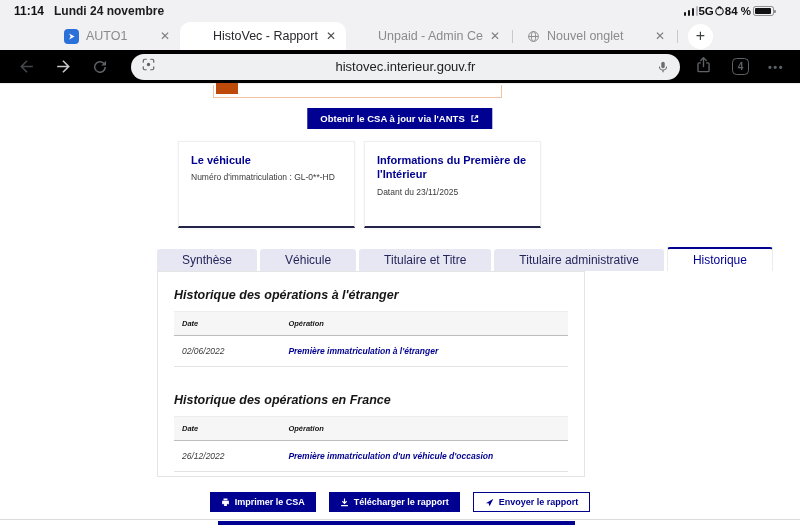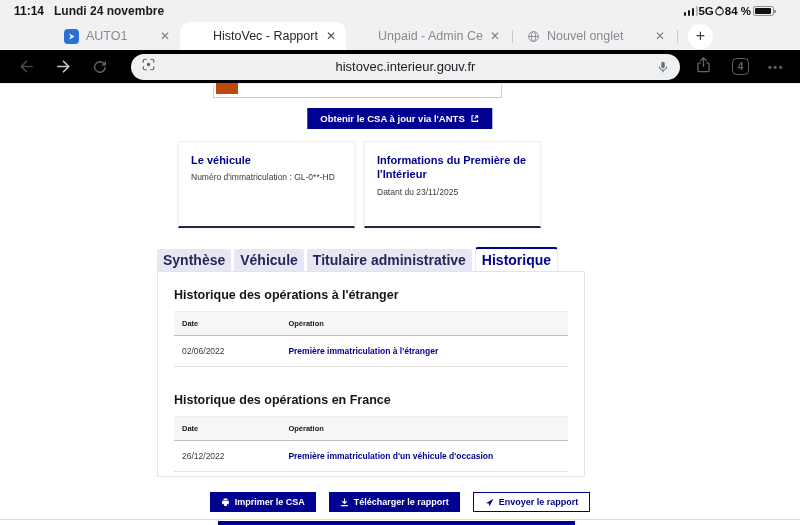--- a/index.html
+++ b/index.html
@@ -73,26 +73,26 @@
 
   .cards { position:absolute; top:57px; left:178px; display:flex; gap:9px; }
   .card { width:177px; height:87px; background:#fff; border:1px solid #eee;
     border-bottom:2px solid #24244a; box-shadow:0 1px 3px rgba(0,0,0,.05);
     padding:11px 12px; }
   .card-title { color:#000091; font-weight:700; font-size:11px; line-height:1.3; margin-bottom:5px; }
   .card-text { color:#3a3a3a; font-size:8.5px; }
 
   .dsfr-tabs { position:absolute; top:163px; left:157px; display:flex; gap:3px; align-items:flex-end; height:24px; }
   .dtab { height:22px; background:#e7e7f4; color:#26265a; border:none; font-family:inherit;
-    font-size:14px; font-weight:700; padding:0 6px; border-radius:3px 3px 0 0; cursor:pointer; }
+    font-size:12px; font-weight:400; padding:0 25px; border-radius:3px 3px 0 0; cursor:pointer; }
   .dtab.active { height:24px; background:#fff; color:#000091; border-top:2px solid #000091;
     border-left:1px solid #ececec; border-right:1px solid #ececec; position:relative; z-index:2; }
 
   .panel { position:absolute; top:187px; left:157px; width:428px; height:206px;
-    background:#fff; border:1px solid #e4e4e4; padding:16px 16px 0; }
+    background:#fff; border:1px solid #e4e4e4; padding:16px 16px 0;font-style:italic; }
   .panel h2 { font-size:12.5px; font-weight:700; color:#161616; margin:0 0 9px; }
   .sec + .sec { margin-top:26px; }
   .panel table { width:100%; border-collapse:collapse; }
   .panel thead th { background:#f6f6f6; font-size:7.5px; font-weight:700; color:#161616;
     text-align:left; padding:7px 8px; border-top:1px solid #ededed; border-bottom:1px solid #bdbdbd; }
   .panel td { font-size:8.5px; color:#3a3a3a; padding:10px 8px; border-bottom:1px solid #e3e3e3; }
   .col-date { width:27%; }
   .op-link { color:#000091; font-weight:600; text-decoration:none; cursor:pointer; }
 
   .actions { position:absolute; top:408px; left:0; width:800px; display:flex; justify-content:center; gap:13px; }
@@ -247,20 +247,21 @@
       </div>
       <div class="card">
         <div class="card-title">Informations du Première de l'Intérieur</div>
         <div class="card-text">Datant du 23/11/2025</div>
       </div>
     </div>
 
     <div class="dsfr-tabs">
       <button class="dtab">Synthèse</button>
       <button class="dtab">Véhicule</button>
+      <button class="dtab">Titulaire et Titre</button>
       <button class="dtab">Titulaire administrative</button>
       <button class="dtab active">Historique</button>
     </div>
 
     <div class="panel">
       <section class="sec">
         <h2>Historique des opérations à l'étranger</h2>
         <table>
           <thead>
             <tr>

